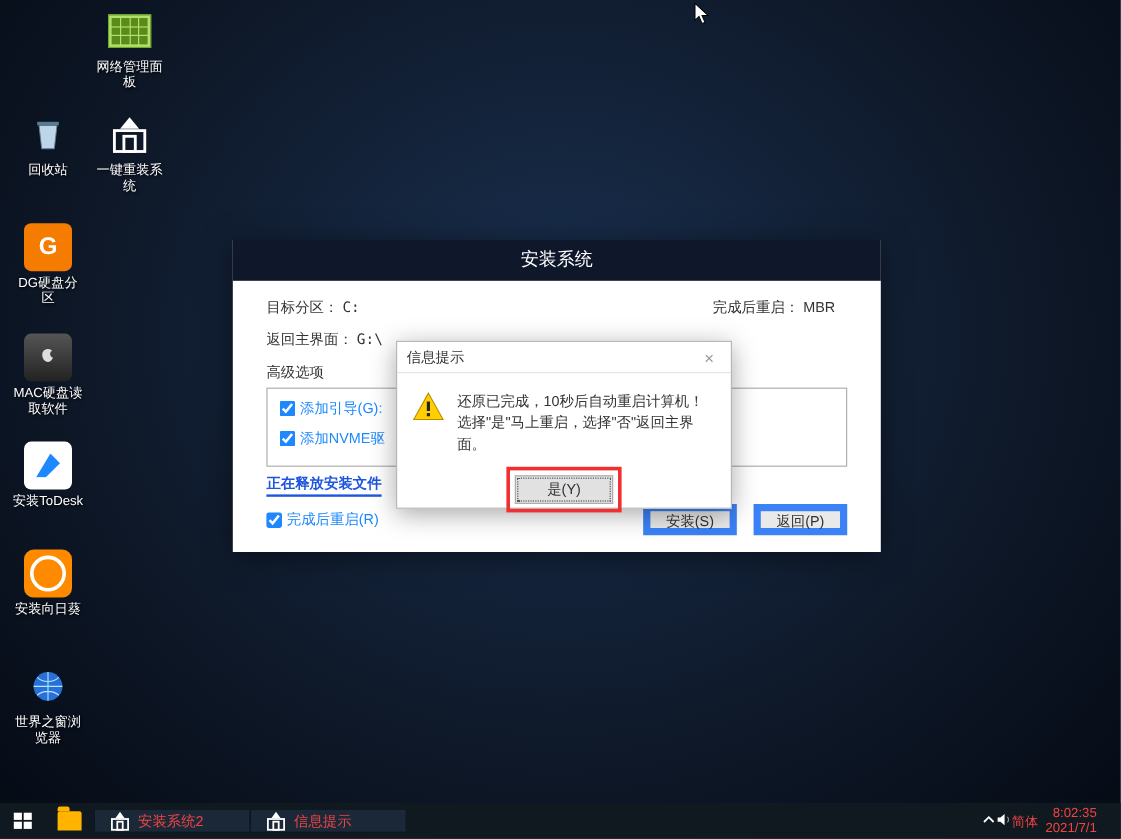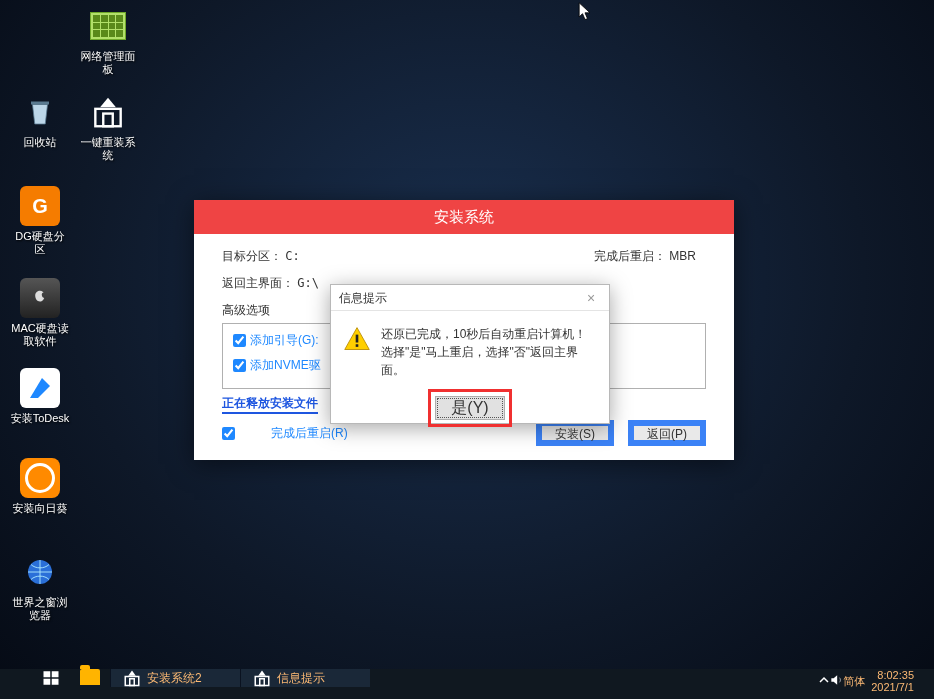--- a/index.html
+++ b/index.html
@@ -57,21 +57,21 @@
   position: absolute;
   left: 194px;
   top: 200px;
   width: 540px;
   height: 260px;
   background: #fff;
   box-shadow: 0 4px 24px rgba(0,0,0,0.5);
 }
 .install-title {
   height: 34px;
-  background: #ef4444;
+  background: #0f172a;
   color: #fff;
   text-align: center;
   line-height: 34px;
   font-size: 15px;
 }
 .install-body {
   padding: 14px 28px 10px;
   color: #333;
   font-size: 12px;
 }
@@ -89,21 +89,21 @@
 .chk input { margin-right: 4px; accent-color: #1e88ff; }
 .chk label { color: #1e88ff; }
 .status-line {
   color: #1e56e0;
   font-weight: bold;
   border-bottom: 2px solid #1e56e0;
   display: inline-block;
   margin-top: 6px;
 }
 .bottom-row { display: flex; align-items: center; justify-content: space-between; margin-top: 6px; }
-.bottom-chk { display: flex; align-items: center; gap: 32px; }
+.bottom-chk { display: flex; align-items: center; }
 .bottom-chk input { margin-right: 4px; accent-color: #1e88ff; }
 .bottom-chk label { color: #1e88ff; }
 .btn {
   width: 78px; height: 26px;
   border: 6px solid #3b82f6;
   background: #e9e9e9;
   color: #333;
   font-size: 12px;
   cursor: pointer;
 }
@@ -142,42 +142,41 @@
   width: 28px; height: 28px; flex: none;
 }
 .modal-text { color: #333; font-size: 12px; line-height: 1.5; }
 .modal-btns {
   display: flex;
   justify-content: center;
   gap: 24px;
   padding-bottom: 12px;
 }
 .modal-btn {
-  width: 70px; height: 24px;
+  width: 82px; height: 24px;
   border: 1px solid #adadad;
   background: #e9e9e9;
-  font-size: 16px;
+  font-size: 12px;
   color: #333;
   cursor: pointer;
   text-align: center;
 }
 .modal-btn.focus { outline: 1px dotted #555; outline-offset: -3px; background:#e1e1e1; }
 .modal-btn-wrap.highlight { border: 3px solid #f03030; padding: 4px; }
 .modal-btn-wrap { display:inline-block; }
 
 
 .taskbar {
   position: absolute;
   bottom: 0; left: 0; right: 0;
   height: 30px;
   background: #101820;
   display: flex;
-  align-items: flex-start;
-  color: #fdba74;
-  padding-left: 32px;
+  align-items: center;
+  color: #ef4444;
 }
 .tb-btn {
   display: flex;
   align-items: center;
   padding: 0 10px;
   cursor: pointer;
 }
 .tb-start svg { width: 18px; height: 18px; }
 .tb-folder { width:20px; height:16px; background:#ffb400; border-radius:2px 2px 0 0; position:relative; }
 .tb-folder::before { content:""; position:absolute; top:-4px; left:0; width:10px; height:4px; background:#ffb400; border-radius:2px 2px 0 0;}

